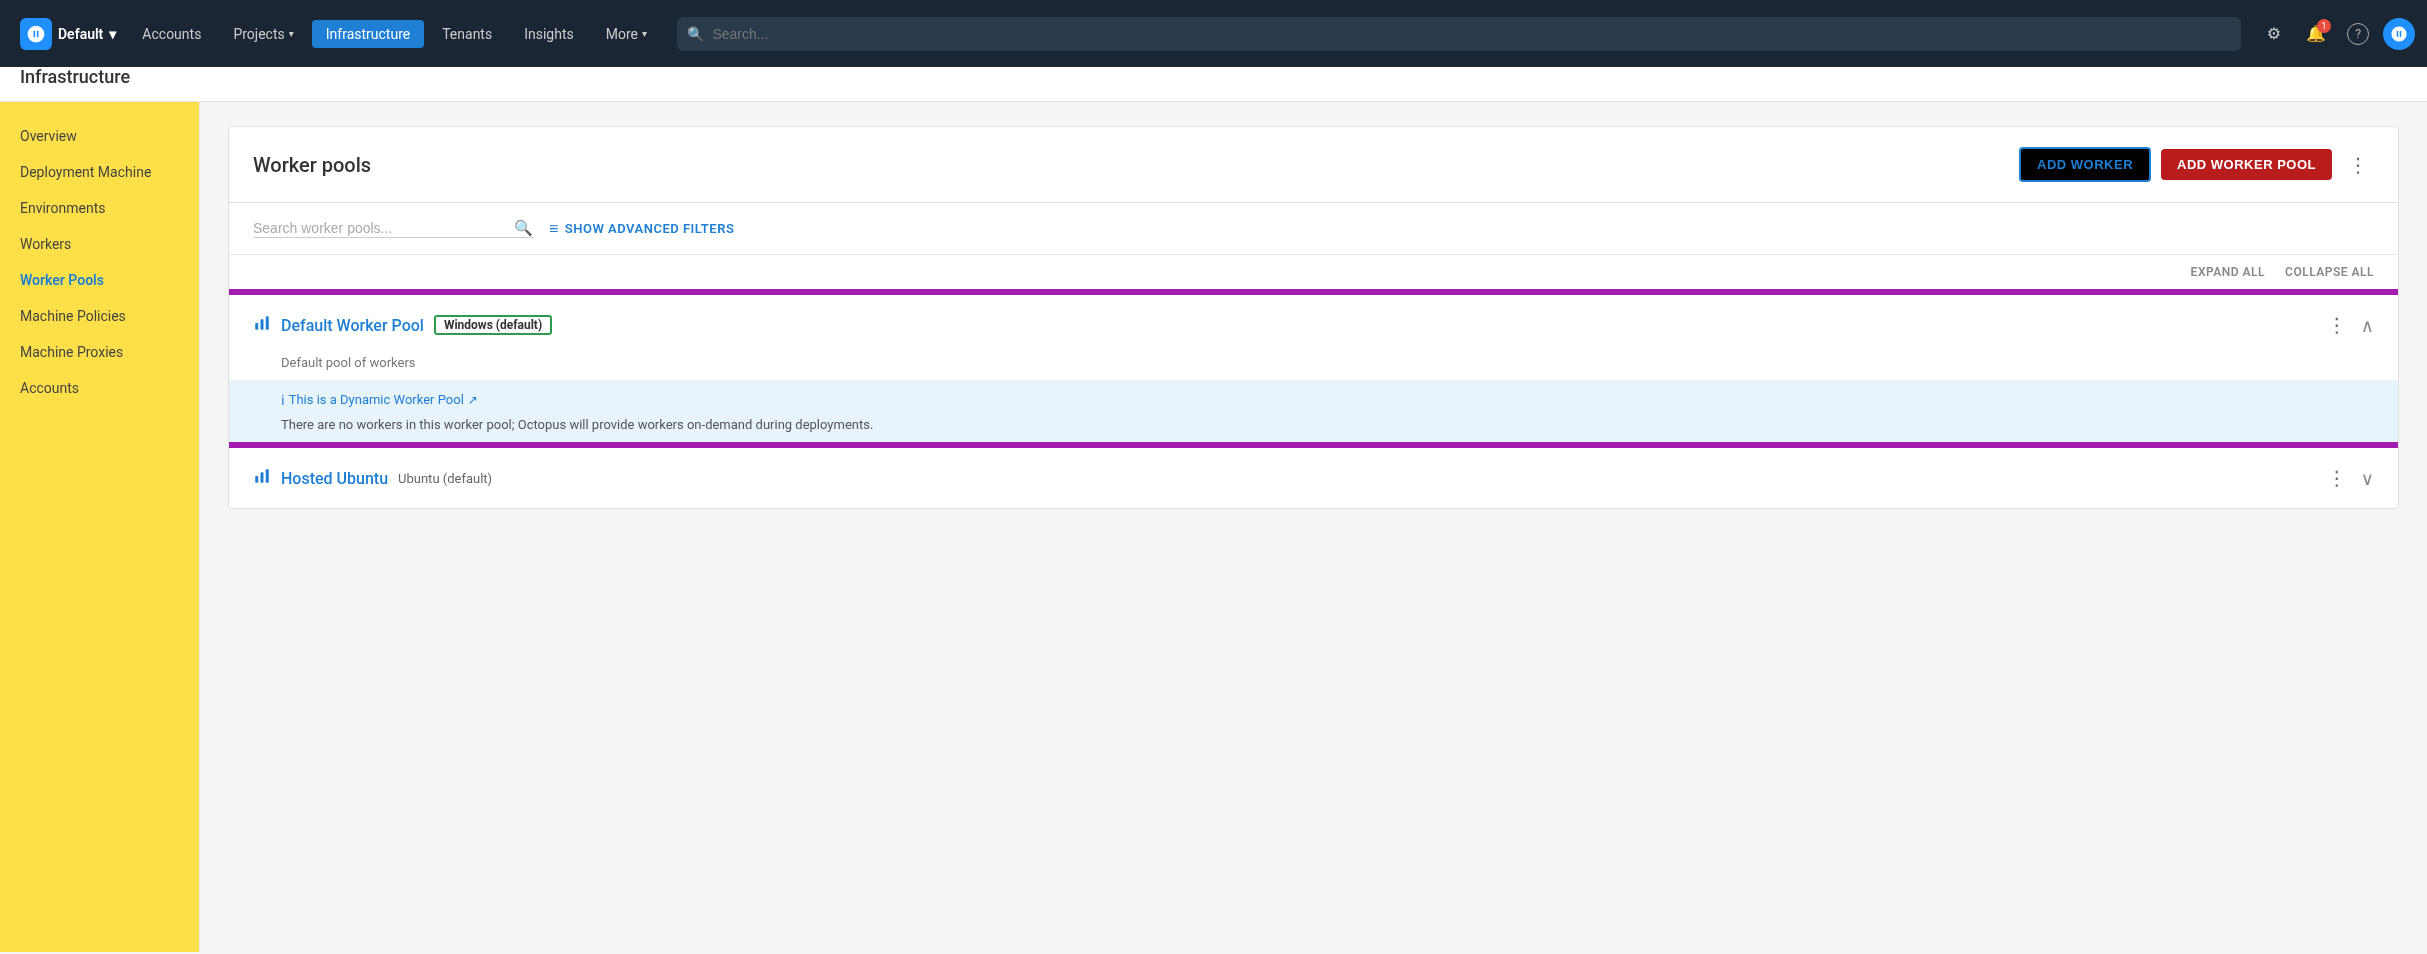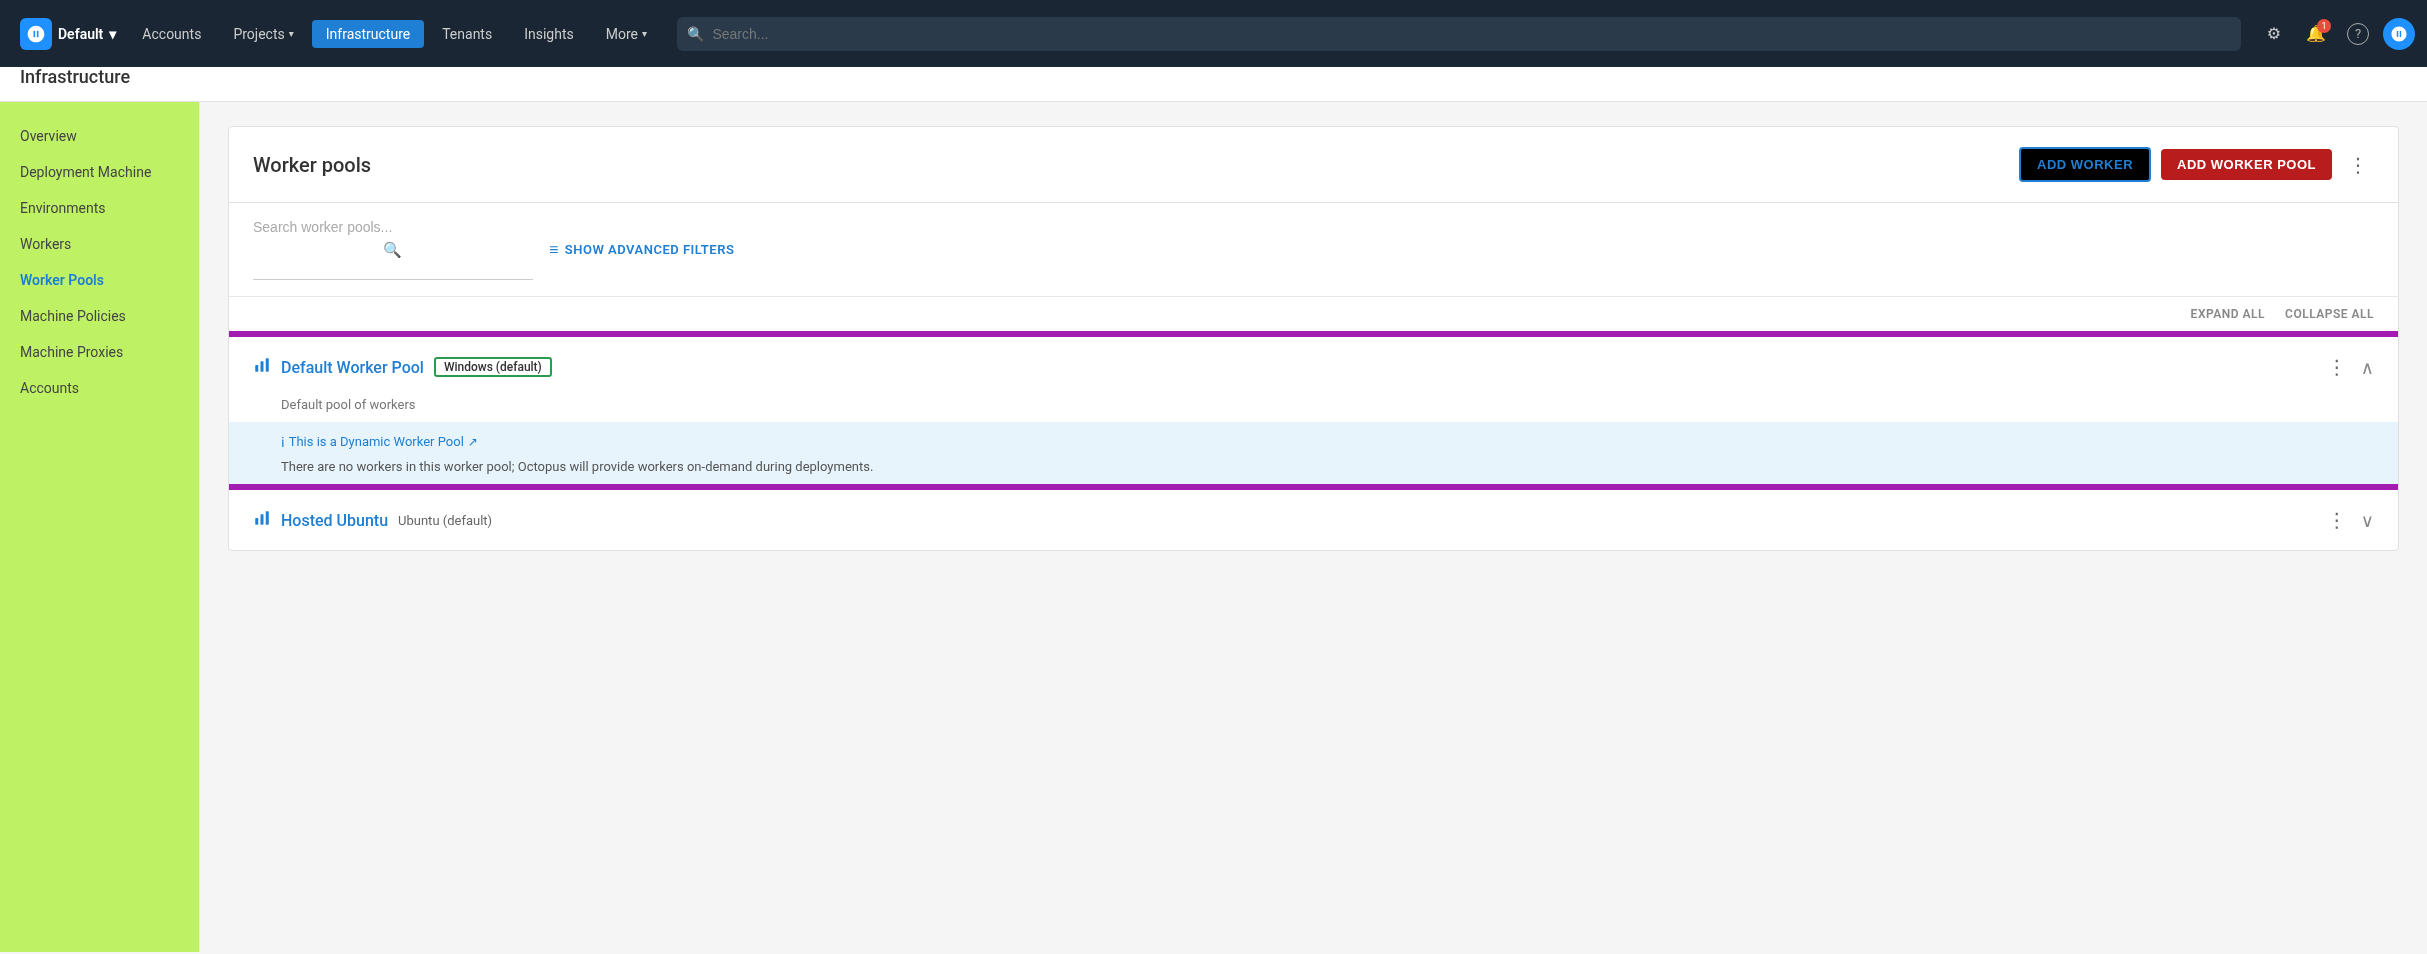--- a/index.html
+++ b/index.html
@@ -134,21 +134,21 @@
     }
     .content-area {
       display: flex;
       flex: 1;
       min-height: calc(100vh - 52px - 52px);
     }
 
     
     .sidebar {
       width: 200px;
-      background: #bef264;
+      background: #fde047;
       border-right: 1px solid #e8e8e8;
       padding: 16px 0;
       flex-shrink: 0;
     }
     .sidebar-item {
       padding: 10px 20px;
       cursor: pointer;
       color: #444;
       font-size: 14px;
     }
@@ -226,24 +226,23 @@
       display: flex;
       align-items: center;
       gap: 16px;
       padding: 16px 24px;
       border-bottom: 1px solid #e8e8e8;
     }
     .search-box {
       display: flex;
       align-items: center;
       border-bottom: 1px solid #ccc;
-      padding-bottom: 20px;
+      padding-bottom: 0;
       gap: 6px;
       width: 280px;
-      flex-direction: column;
     }
     .search-box input {
       border: none;
       outline: none;
       font-size: 14px;
       color: #333;
       width: 100%;
     }
     .search-box input::placeholder { color: #aaa; }
     .filter-btn {
@@ -468,21 +467,21 @@
         <div class="pool-item">
           <div class="pool-header">
             <span class="pool-icon">
               <svg width="18" height="18" viewBox="0 0 24 24" fill="#1e7fd4">
                 <rect x="3" y="12" width="4" height="9" rx="1"></rect>
                 <rect x="10" y="7" width="4" height="14" rx="1"></rect>
                 <rect x="17" y="3" width="4" height="18" rx="1"></rect>
               </svg>
             </span>
             <span class="pool-name">Default Worker Pool</span>
-            <span class="pool-badge" style="border: 2px solid #2d9b4f; font-size:12px; padding: 1px 8px; border-radius:3px;">Windows (default)</span>
+            <span class="pool-badge" style="border: 2px solid #2d9b4f; font-size:12px; padding: 1px 8px; border-radius:3px;font-weight:bold;">Windows (default)</span>
             <div class="pool-actions">
               <button class="more-icon-btn">
                 <span>⋮</span>
               </button>
               <span class="collapse-icon">∧</span>
             </div>
           </div>
           <div class="pool-description">Default pool of workers</div>
           <div class="pool-dynamic-info">
             <div class="pool-dynamic-link">

